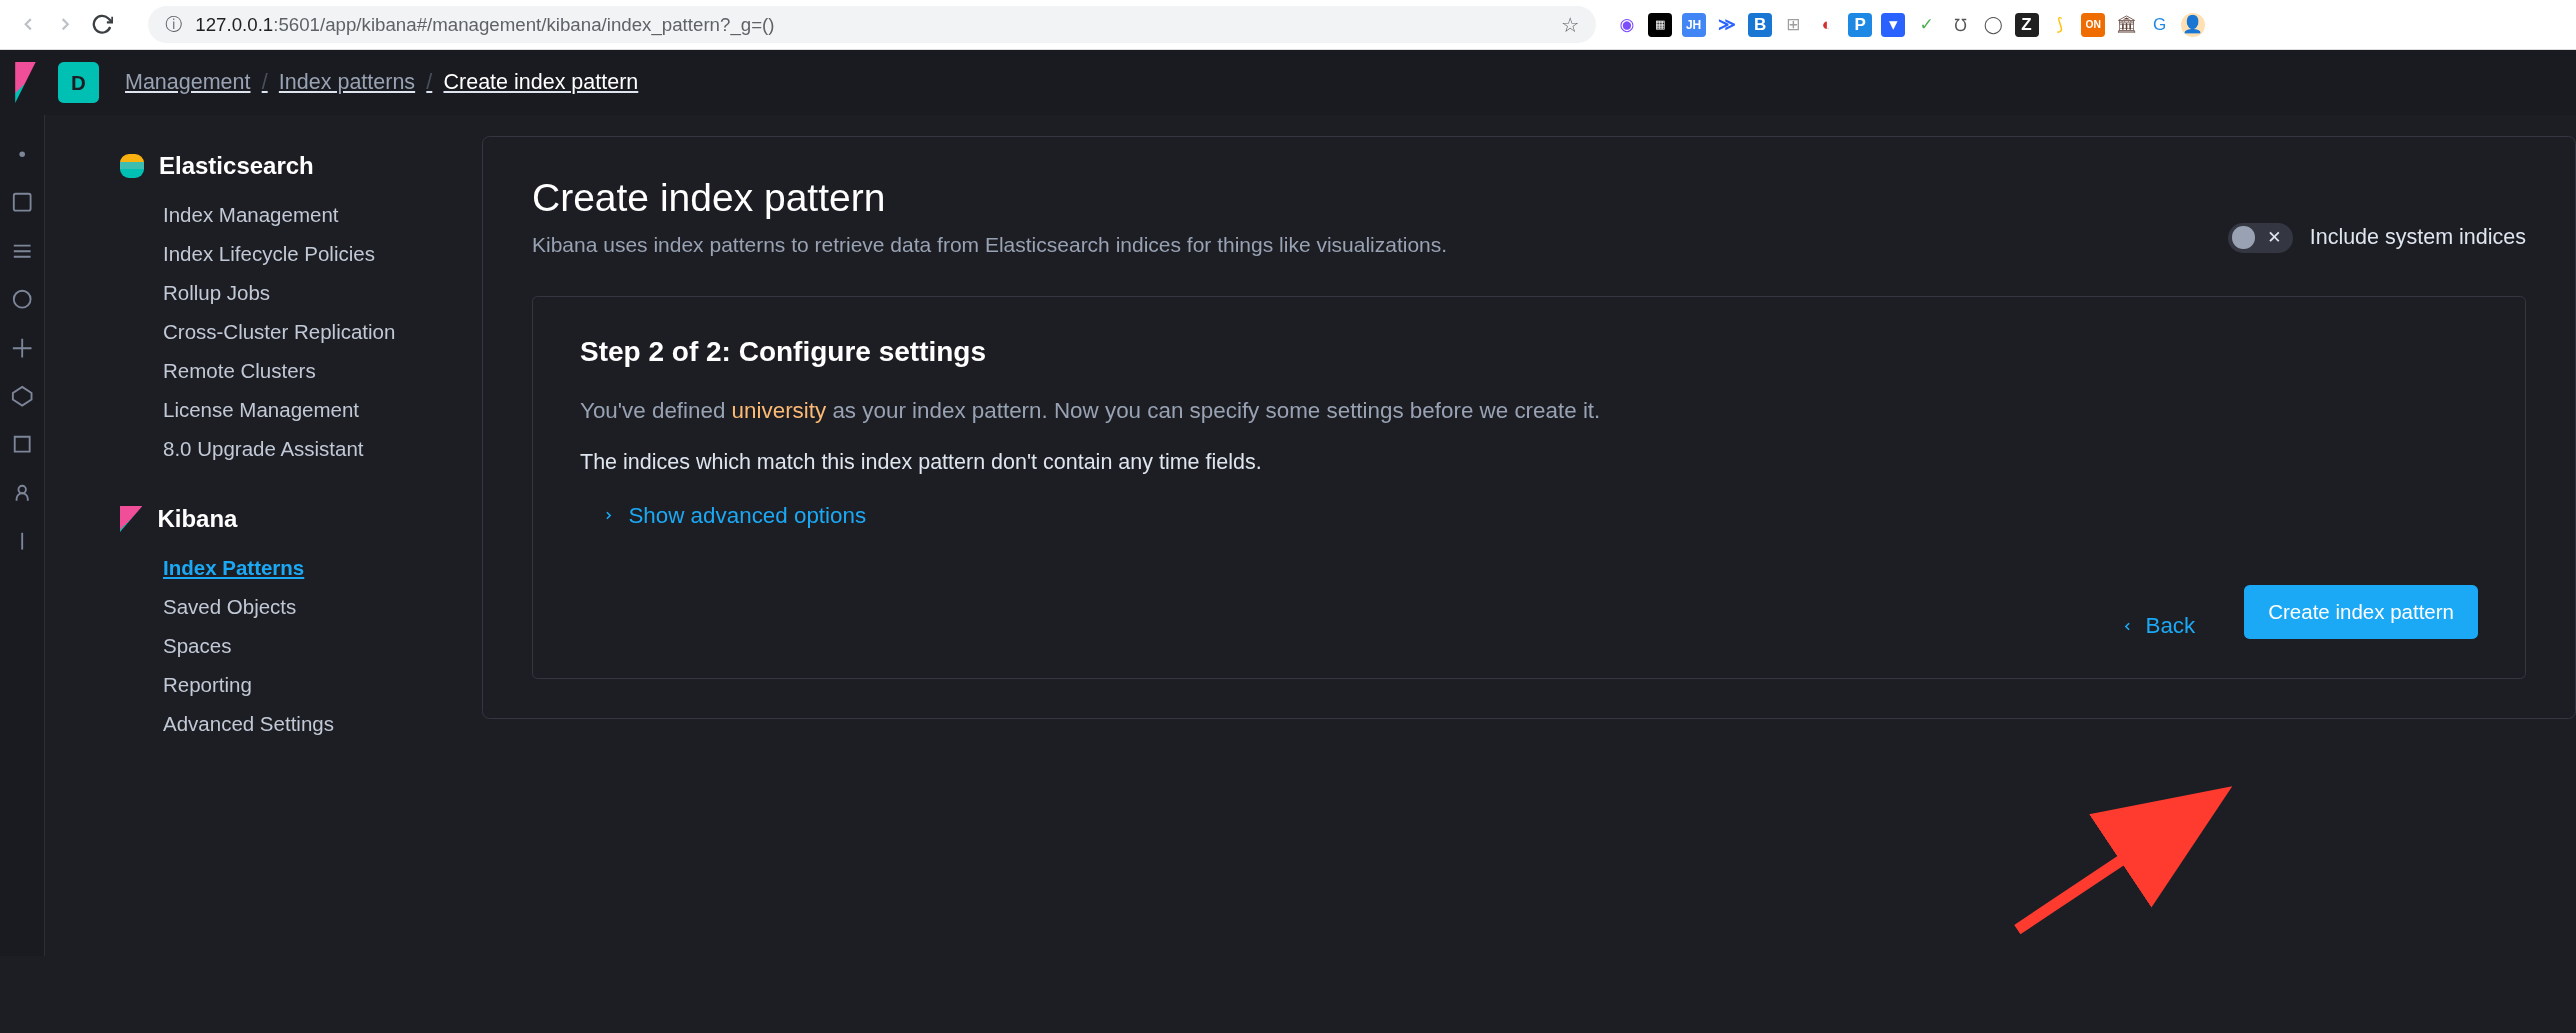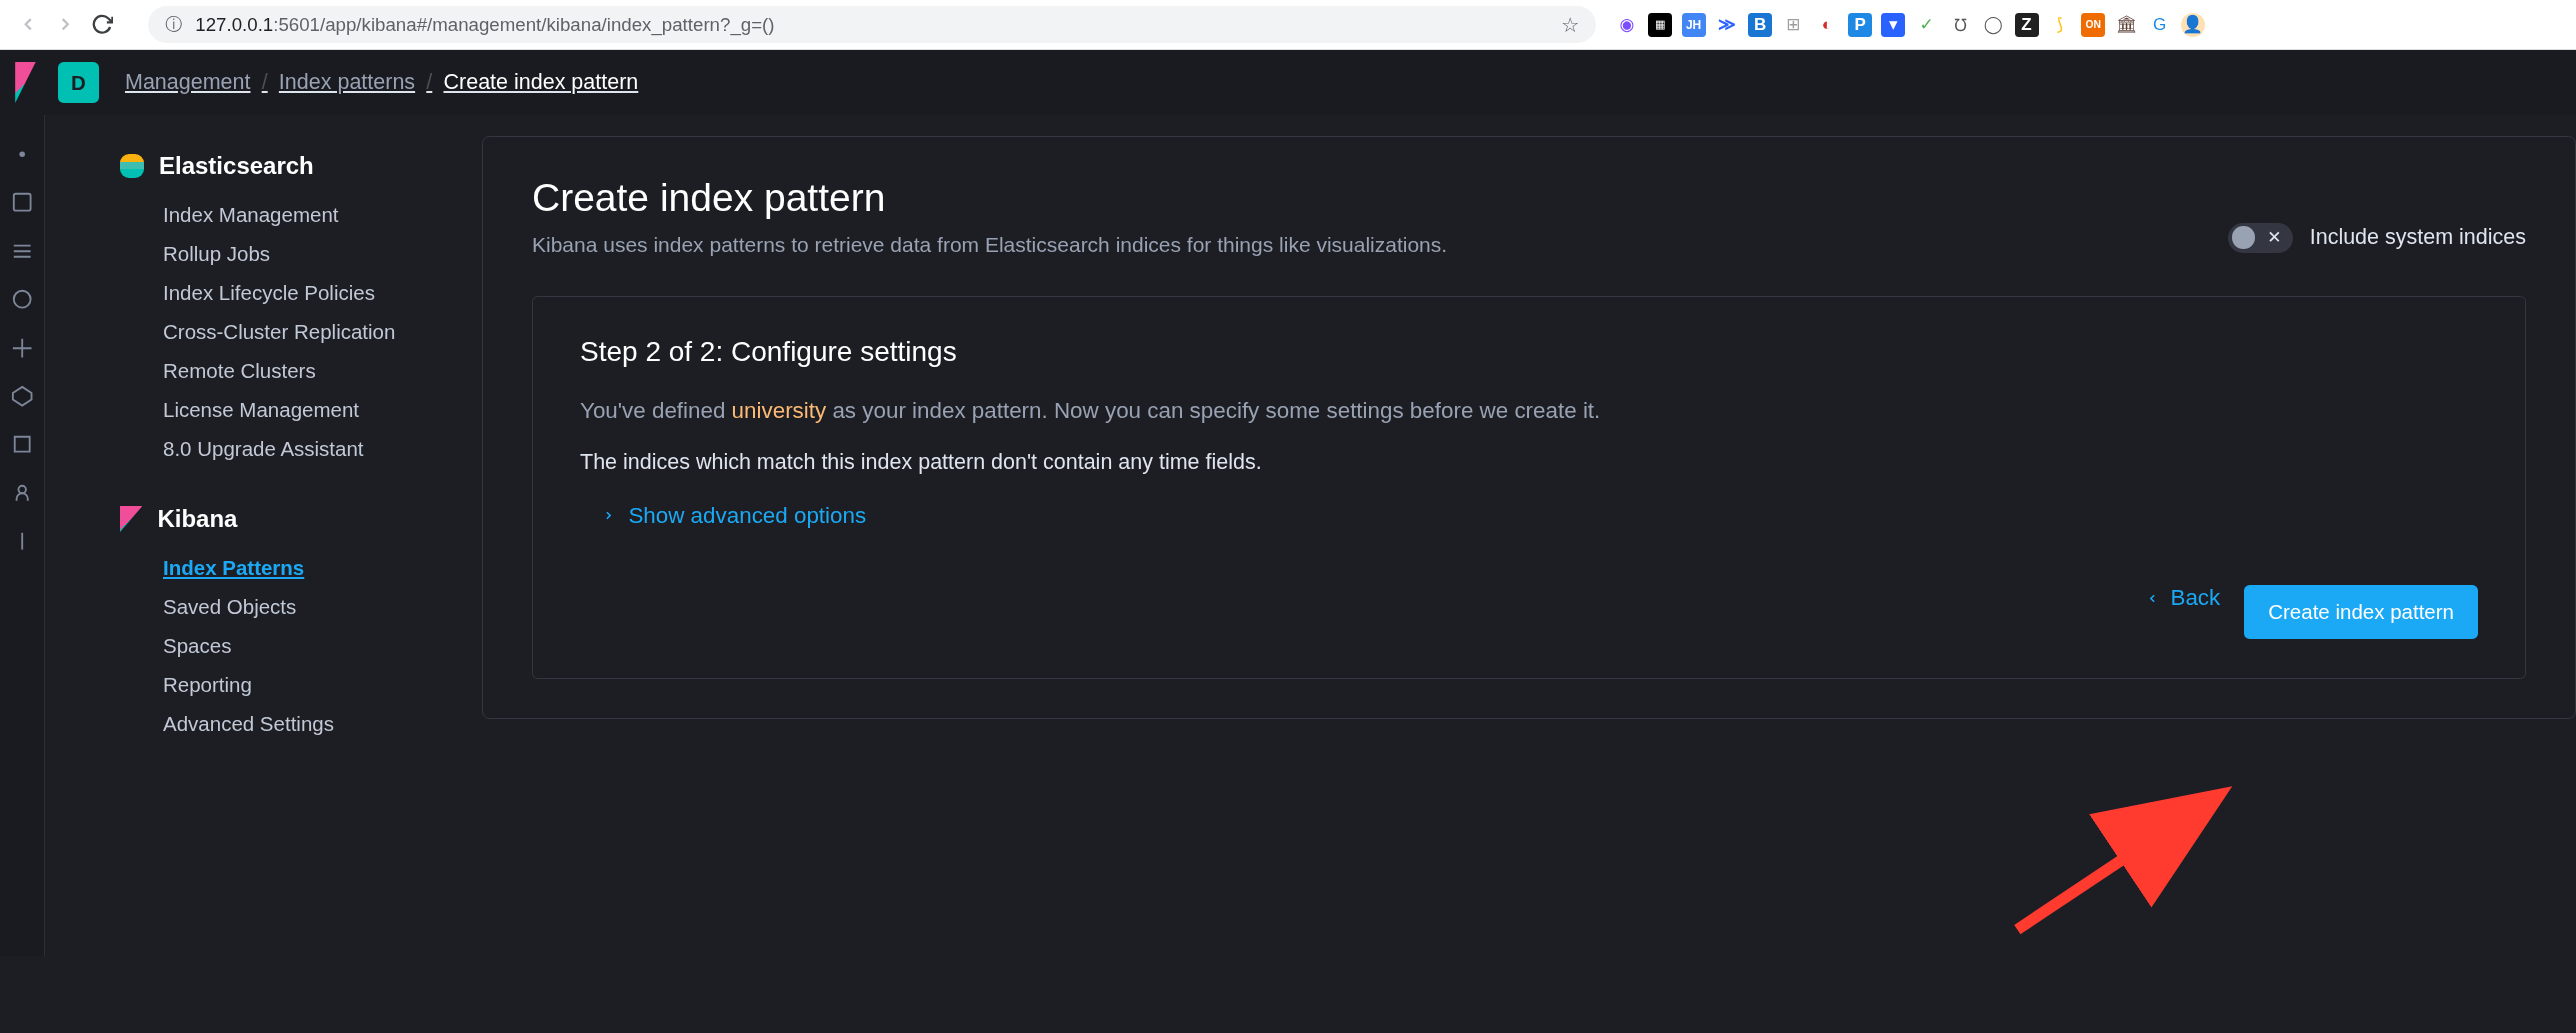--- a/index.html
+++ b/index.html
@@ -234,21 +234,21 @@
     
     
     .step-panel {
       border: 0.9px solid #343741;
       border-radius: 5.6px;
       margin-top: 39px;
       padding: 39px 47px;
     }
     .step-title {
       font-size: 28px;
-      font-weight: 400;
+      font-weight: 700;
       color: #fff;
       margin-bottom: 30px;
     }
     .step-desc {
       font-size: 22.4px;
       color: #98a2b3;
       margin-bottom: 26px;
     }
     .step-desc strong { color: #fdba74; font-weight: 400; }
     .step-note {
@@ -263,22 +263,22 @@
       font-size: 22.4px;
       color: #1ba9f5;
       margin-left: 22.4px;
       cursor: pointer;
     }
     .adv-chevron { font-size: 18.7px; color: #1ba9f5; }
     
     .step-actions {
       display: flex;
       justify-content: flex-end;
-      align-items: flex-start;
-      gap: 24px;
+      align-items: flex-end;
+      gap: 49px;
       margin-top: 56px;
     }
     .back-link {
       display: flex;
       align-items: center;
       gap: 11.2px;
       color: #1ba9f5;
       font-size: 22.4px;
       cursor: pointer;
     }
@@ -429,22 +429,22 @@
   <aside class="sidebar">
     <div class="sidebar-section">
       <div class="sidebar-header">
         <span class="es-logo">
             <span class="es-mid"></span>
           </span>
         <span class="sidebar-header-title">Elasticsearch</span>
       </div>
       <ul class="sidebar-items">
         <li class="sidebar-item">Index Management</li>
+        <li class="sidebar-item">Index Lifecycle Policies</li>
         <li class="sidebar-item">Rollup Jobs</li>
-        <li class="sidebar-item">Index Lifecycle Policies</li>
         <li class="sidebar-item">Cross-Cluster Replication</li>
         <li class="sidebar-item">Remote Clusters</li>
         <li class="sidebar-item">License Management</li>
         <li class="sidebar-item">8.0 Upgrade Assistant</li>
       </ul>
     </div>
     <div class="sidebar-section">
       <div class="sidebar-header">
         <div class="kb-logo"></div>
         <span class="sidebar-header-title">Kibana</span>

